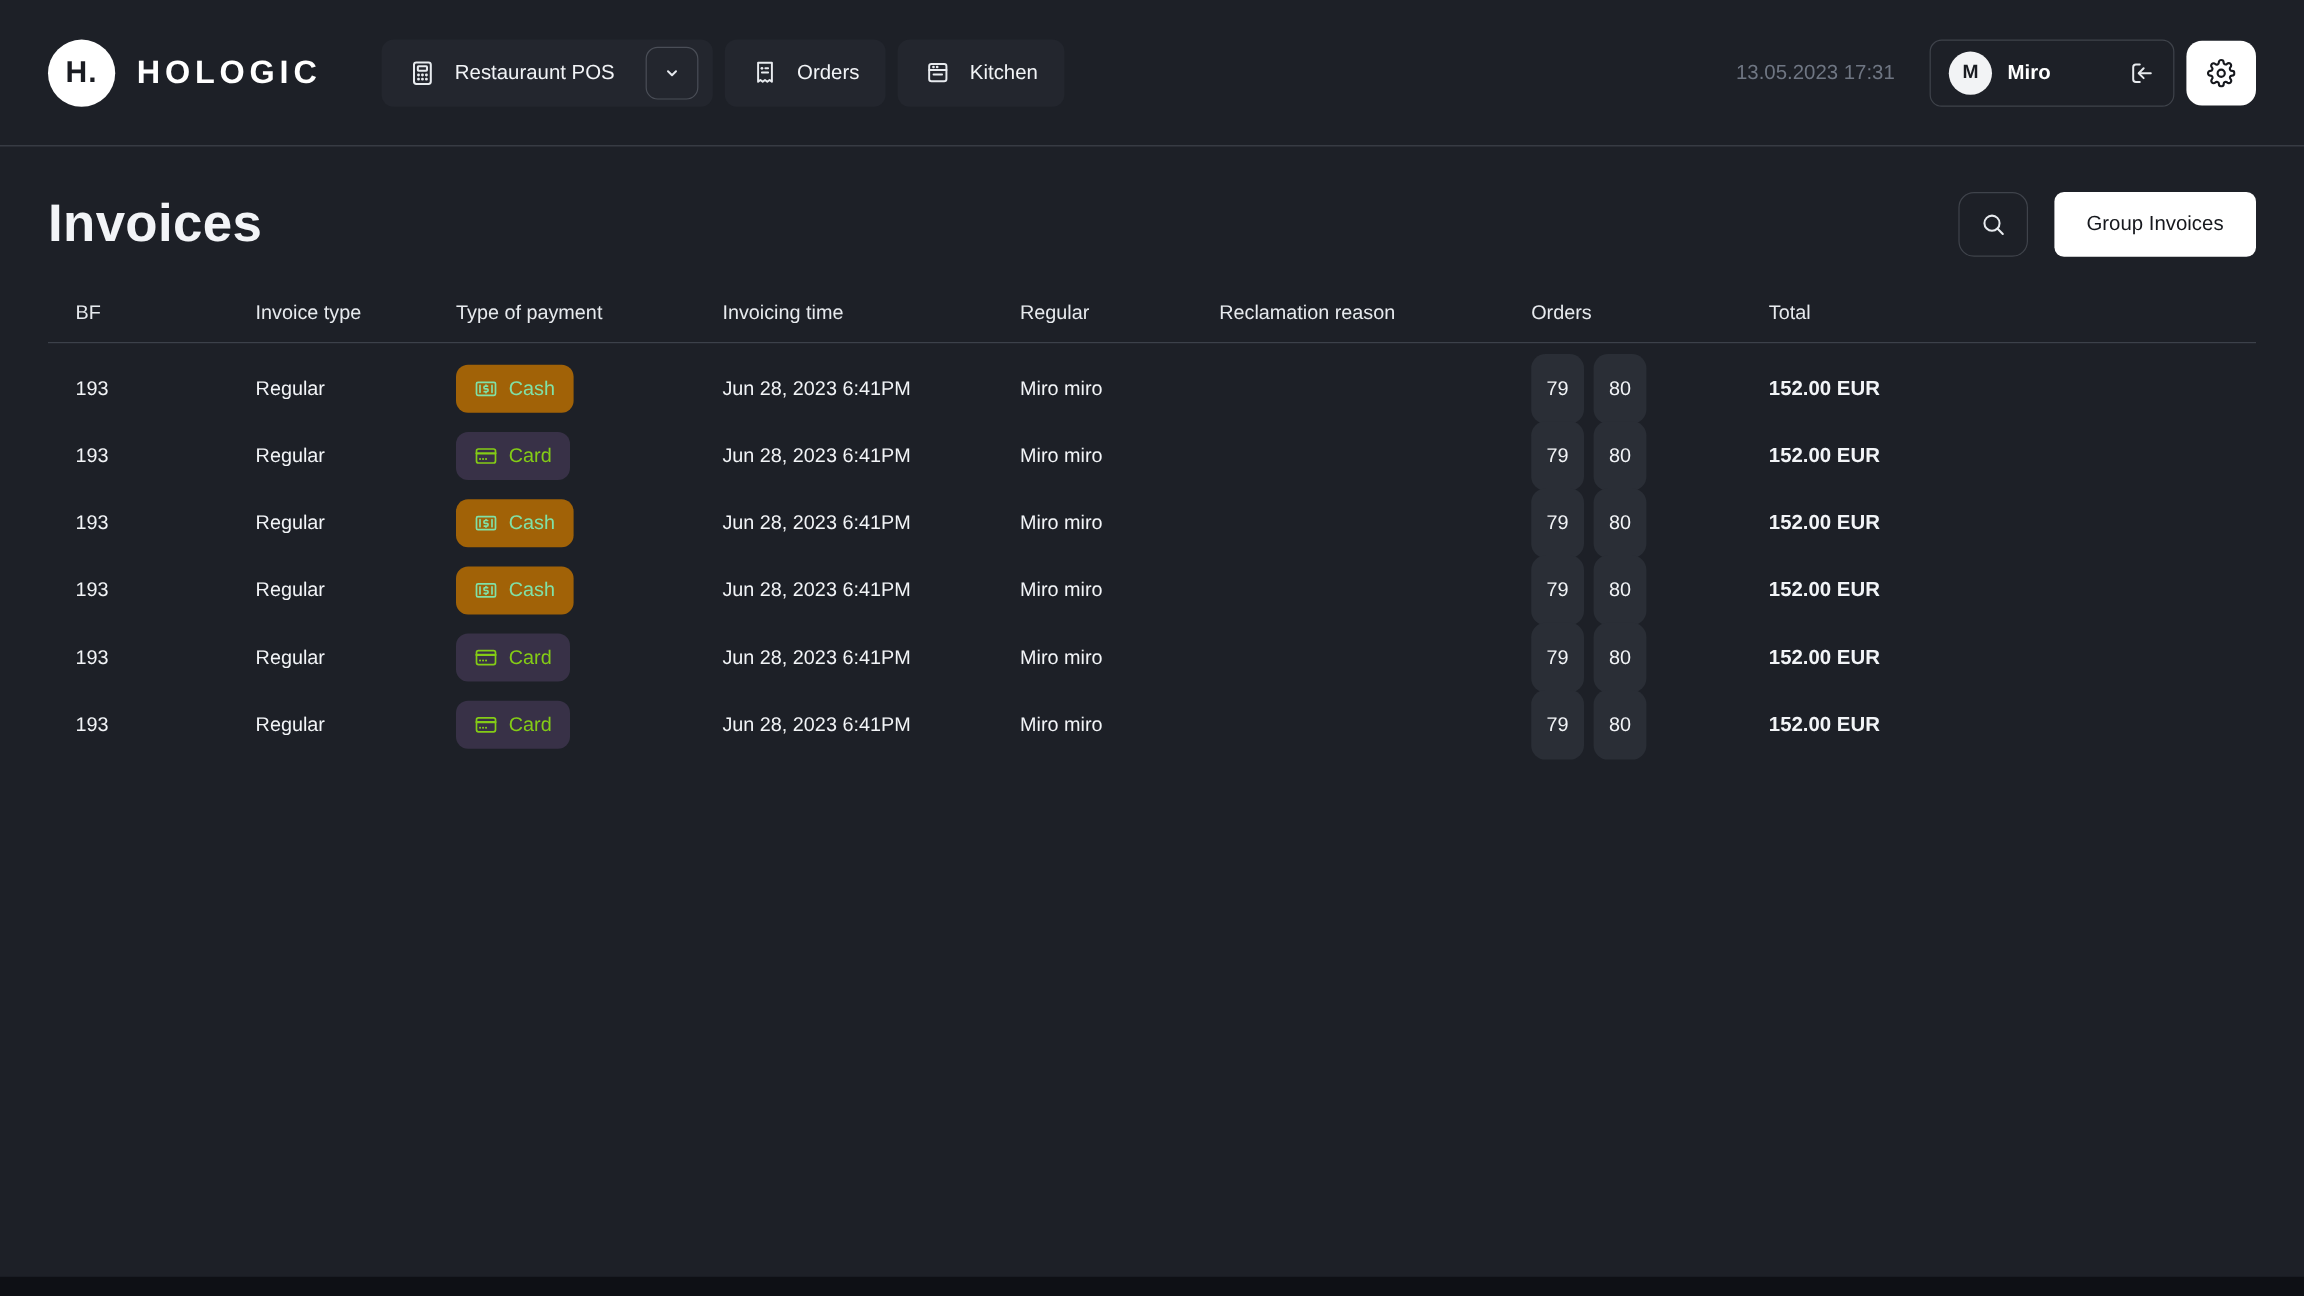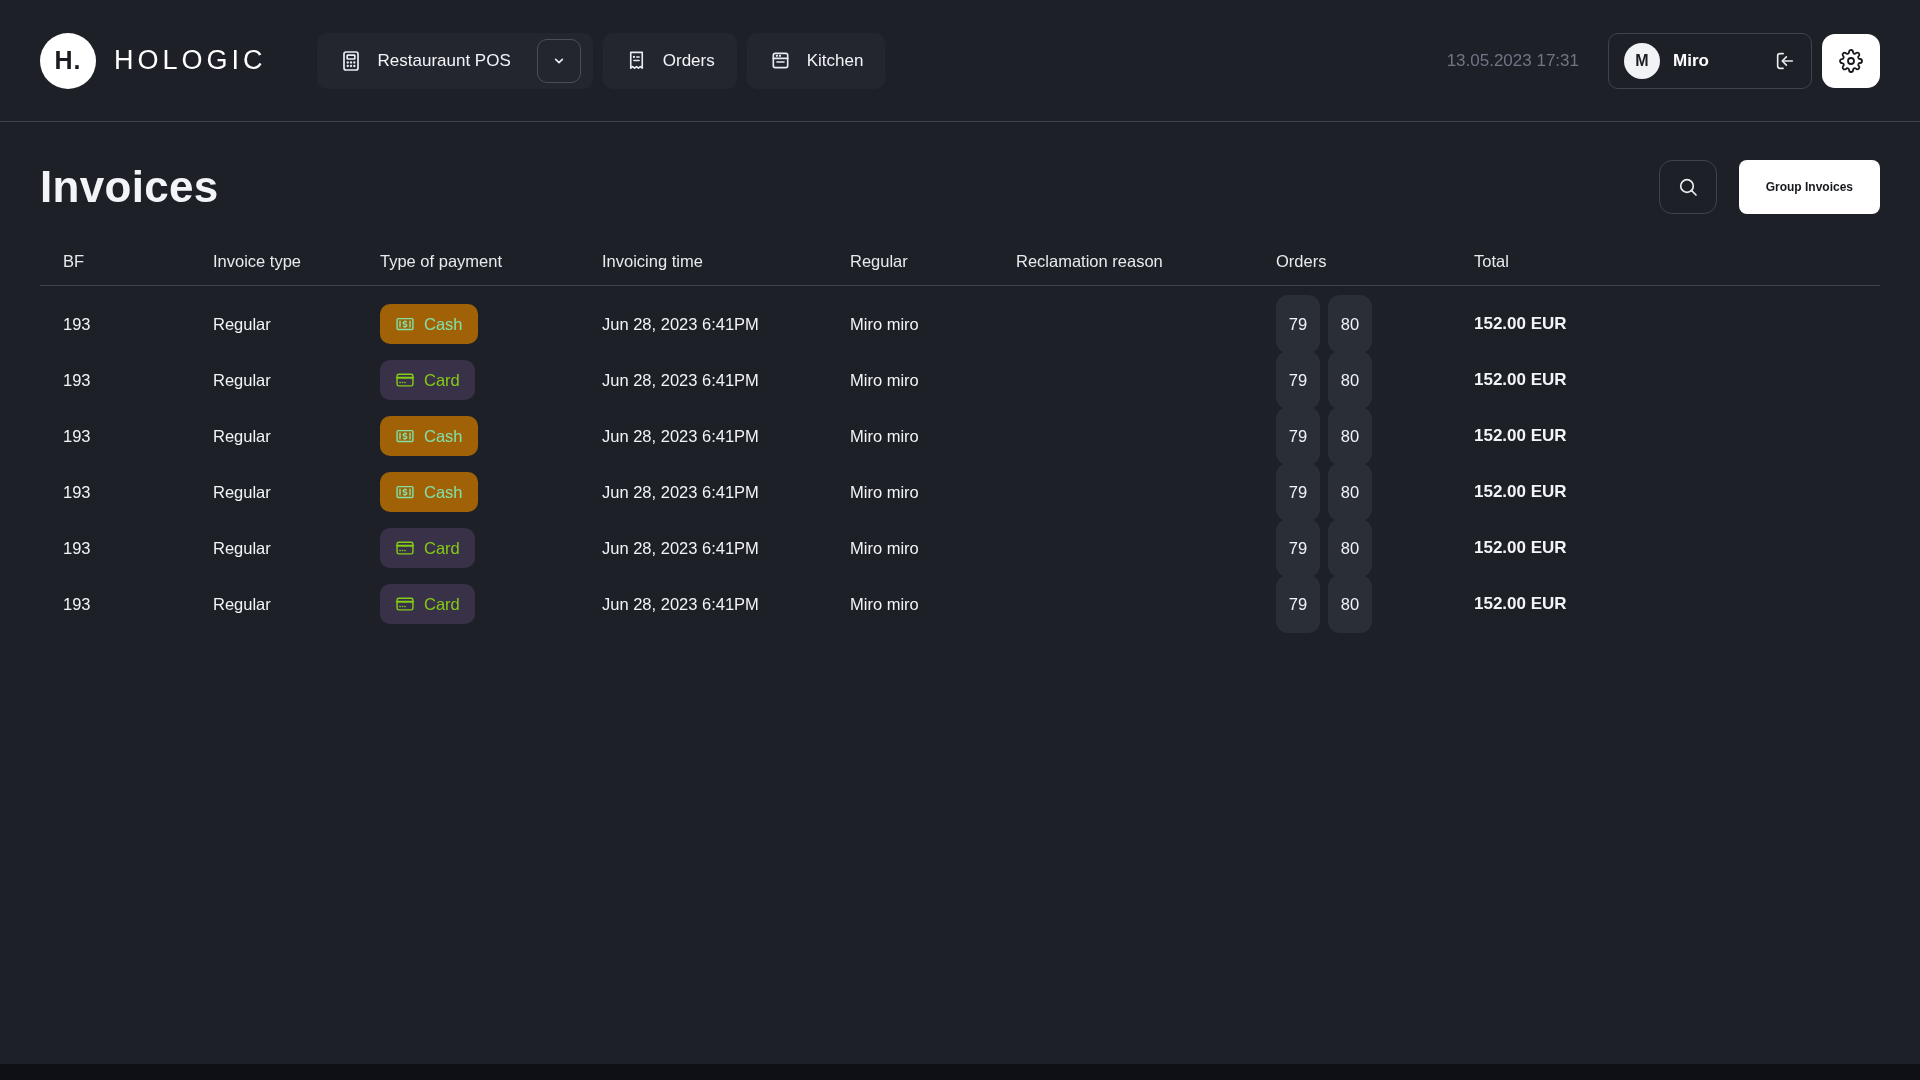--- a/index.html
+++ b/index.html
@@ -11,21 +11,21 @@
   }
   svg { display:block; }
 
   
   .header { height:122px; display:flex; align-items:center; padding:0 40px;
             border-bottom:1px solid #3f434b; }
   .logo { display:flex; align-items:center; gap:18px; }
   .logo-circle { width:56px; height:56px; border-radius:50%; background:#ffffff;
                  color:#1a1c22; display:flex; align-items:center; justify-content:center;
                  font-weight:800; font-size:25px; letter-spacing:1px; }
-  .brand { font-size:27px; font-weight:400; letter-spacing:4px; color:#ffffff; }
+  .brand { font-size:27px; font-weight:700; letter-spacing:4px; color:#ffffff; }
 
   .nav { display:flex; align-items:center; gap:10px; margin-left:50px;justify-content:flex-end; }
   .nav-btn { display:flex; align-items:center; gap:15px; background:#23262e; border:none;
              color:#f2f4f7; height:56px; padding:0 22px; border-radius:10px;
              font-size:17px; font-family:inherit; cursor:pointer; }
   .nav-btn .nav-icon { color:#e8ebef; }
   .pos-btn { padding-right:12px; }
   .chev-box { width:44px; height:44px; border:1px solid #4a4e57; border-radius:10px;
               display:flex; align-items:center; justify-content:center; margin-left:11px;
               background:transparent; color:#e6e9ee; }
@@ -46,21 +46,21 @@
 
   
   .main { padding:0 40px; }
   .title-row { display:flex; align-items:center; margin-top:38px; }
   .page-title { font-size:44px; font-weight:800; letter-spacing:.3px; margin:0; }
   .title-actions { margin-left:auto; display:flex; align-items:center; gap:22px; }
   .search-btn { width:58px; height:54px; border-radius:13px; border:1px solid #3f434b;
                 background:transparent; color:#e8ebef; display:flex; align-items:center;
                 justify-content:center; cursor:pointer; }
   .primary-btn { height:54px; border-radius:8px; background:#ffffff; color:#16181d;
-                 font-size:12px; font-weight:700; border:none; padding:0 27px;
+                 font-size:17px; font-weight:400; border:none; padding:0 27px;
                  font-family:inherit; cursor:pointer; }
 
   
   .grid { display:grid; align-items:center; padding-left:23px;
           grid-template-columns:150px 167px 222px 248px 166px 260px 198px 1fr; }
   .thead { height:48px; margin-top:24px; border-bottom:1px solid #3c414a;
            color:#e7eaee; font-size:16.5px; font-weight:400; }
   .rows { margin-top:9px; }
   .trow { height:56px; font-size:16.5px; color:#f2f4f7; }
   .td { white-space:nowrap; }

